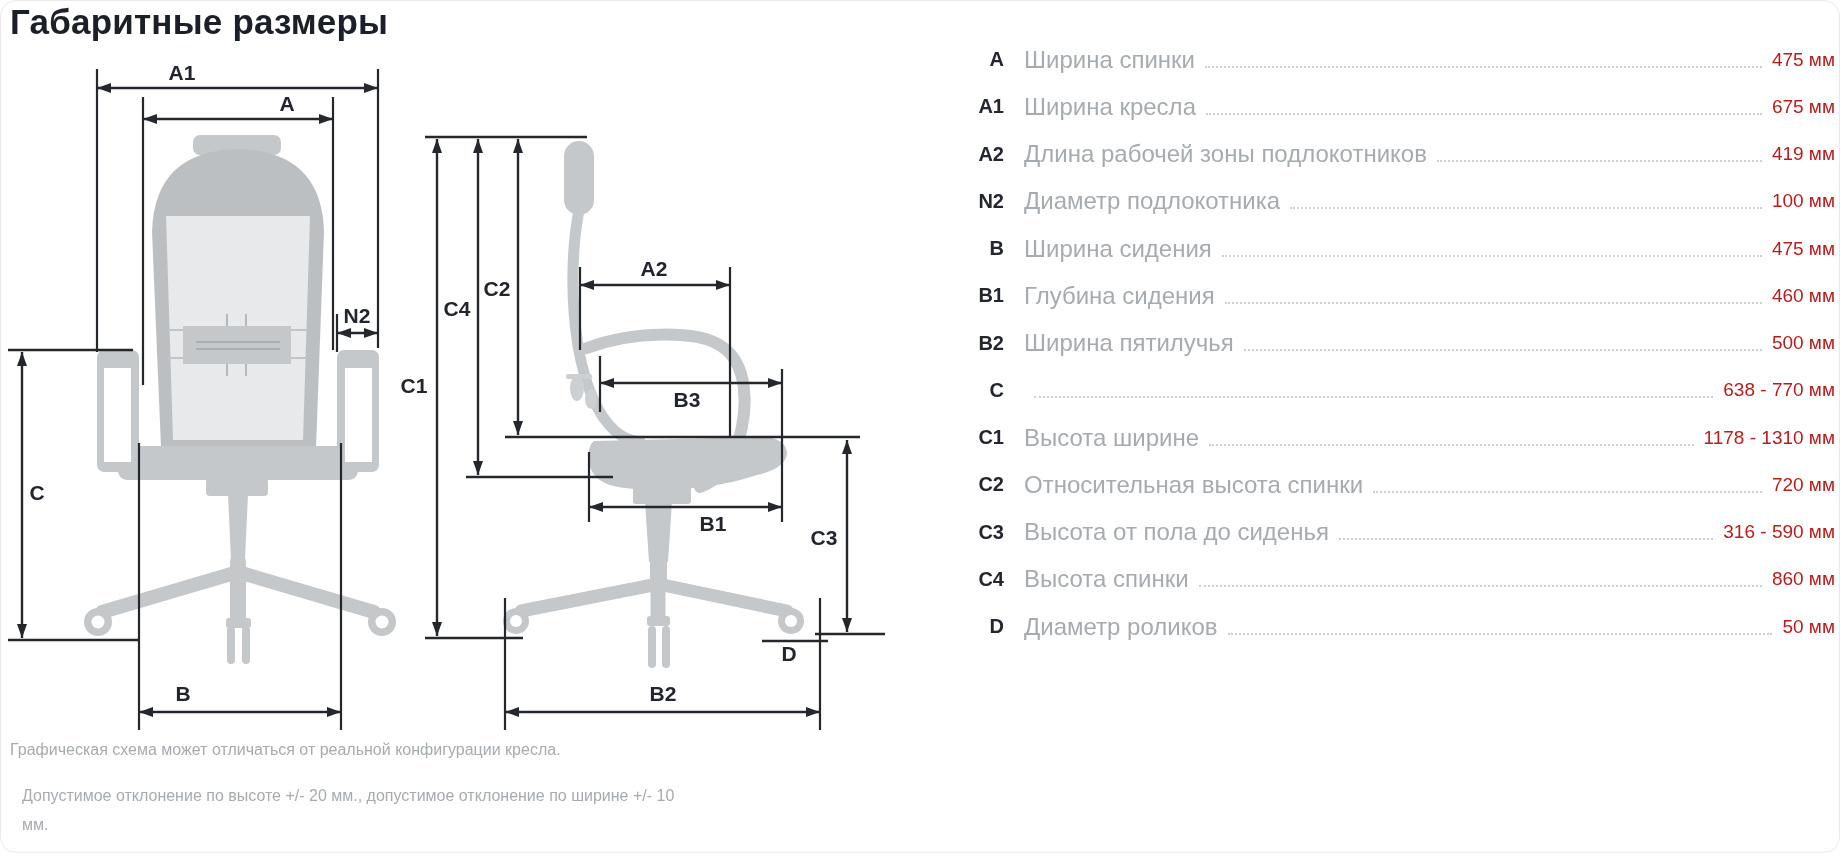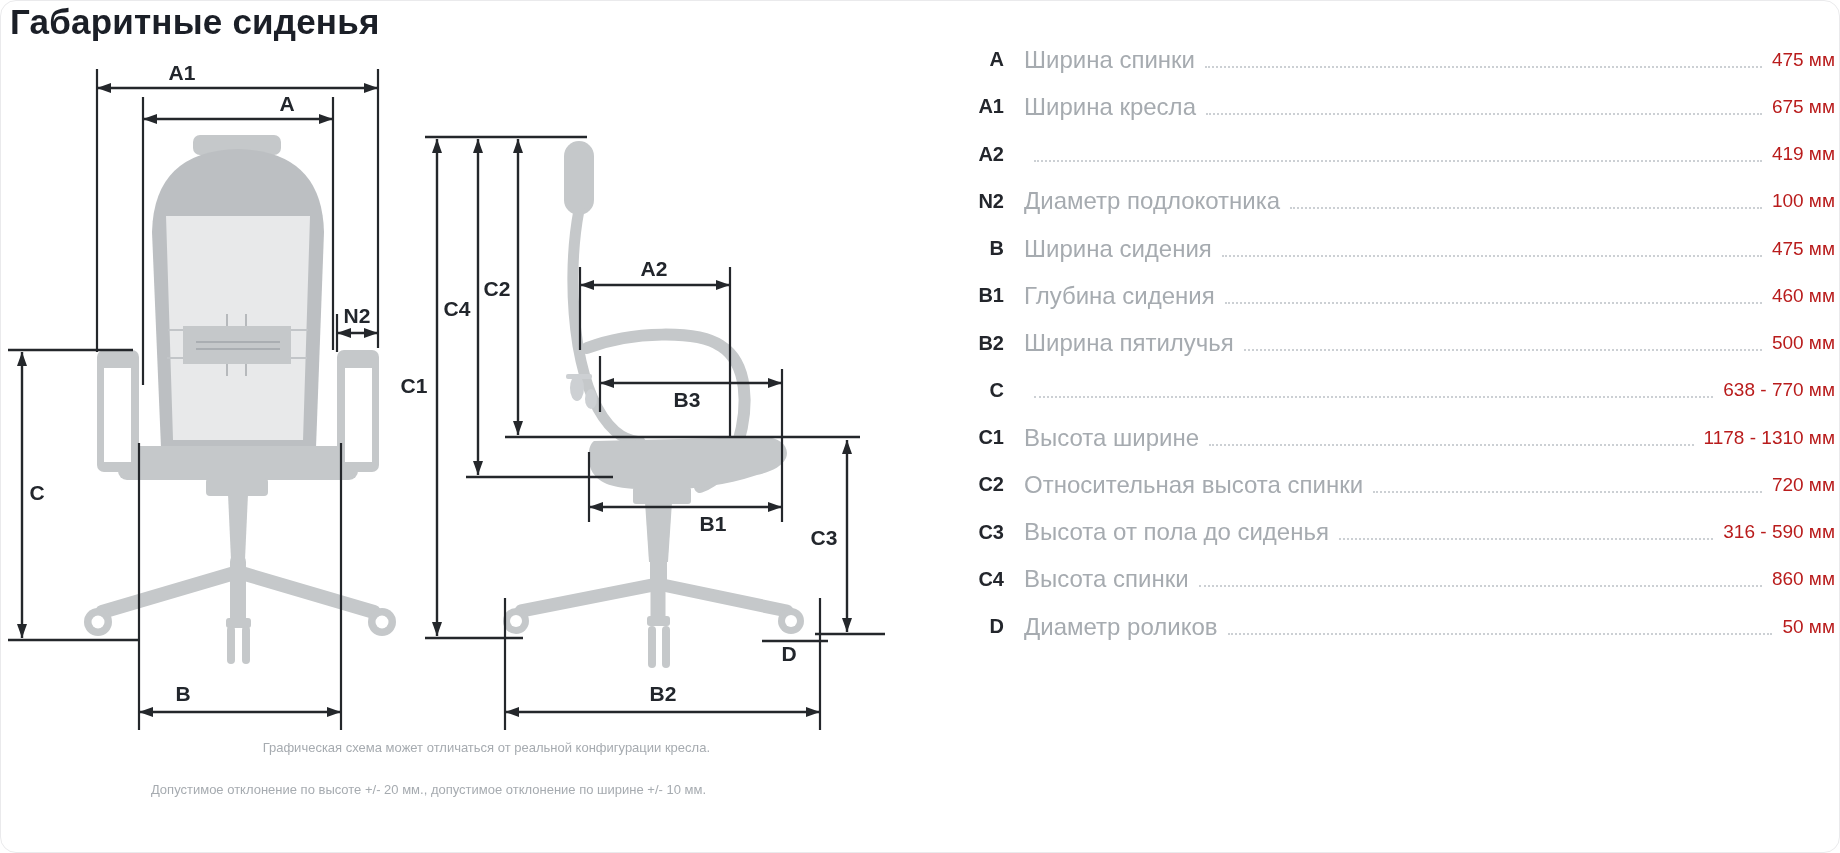--- a/index.html
+++ b/index.html
@@ -22,30 +22,30 @@
   .dim-code{
     flex:none;width:62px;box-sizing:border-box;padding-right:20px;
     text-align:right;font-weight:bold;font-size:20px;color:#23262c;
   }
   .dim-label{font-size:24px;color:#a6abb0;white-space:nowrap;}
   .dim-leader{
     flex:1;height:0;min-width:20px;border-bottom:2px dotted #ccd0d4;
     margin-left:10px;transform:translateY(7px);
   }
   .dim-value{font-size:19px;color:#b91c1c;white-space:nowrap;padding-left:10px;}
-  .notes{position:absolute;left:10px;top:740px;width:700px;color:#a6abb0;font-size:13px;text-align:right;}
+  .notes{position:absolute;left:10px;top:740px;width:700px;color:#a6abb0;font-size:16px;}
   .note-line1{margin:0 0 21px 0;line-height:1.3;}
-  .note-line2{margin:4px;line-height:1.8;}
+  .note-line2{margin:12px;line-height:1.8;}
 </style>
 </head>
 <body>
 
 <div class="card"></div>
 
-<h1 class="page-title">Габаритные сиденья</h1>
+<h1 class="page-title">Габаритные размеры</h1>
 
 <svg class="diagram" width="940" height="740" viewBox="0 0 940 740">
   <defs>
     <marker id="ah" markerUnits="userSpaceOnUse" markerWidth="15" markerHeight="11" refX="14" refY="5" orient="auto-start-reverse">
       <path d="M0,0 L14,5 L0,10 Z" fill="#24272b"></path>
     </marker>
   </defs>
 
   <g>
     <rect x="193" y="135" width="88" height="20" rx="7" fill="#c5c8ca"></rect>
@@ -168,20 +168,21 @@
     <span class="dim-value">475 мм</span>
   </div>
   <div class="dim-row">
     <span class="dim-code">A1</span>
     <span class="dim-label">Ширина кресла</span>
     <span class="dim-leader"></span>
     <span class="dim-value">675 мм</span>
   </div>
   <div class="dim-row">
     <span class="dim-code">A2</span>
+    <span class="dim-label">Длина рабочей зоны подлокотников</span>
     <span class="dim-leader"></span>
     <span class="dim-value">419 мм</span>
   </div>
   <div class="dim-row">
     <span class="dim-code">N2</span>
     <span class="dim-label">Диаметр подлокотника</span>
     <span class="dim-leader"></span>
     <span class="dim-value">100 мм</span>
   </div>
   <div class="dim-row">

